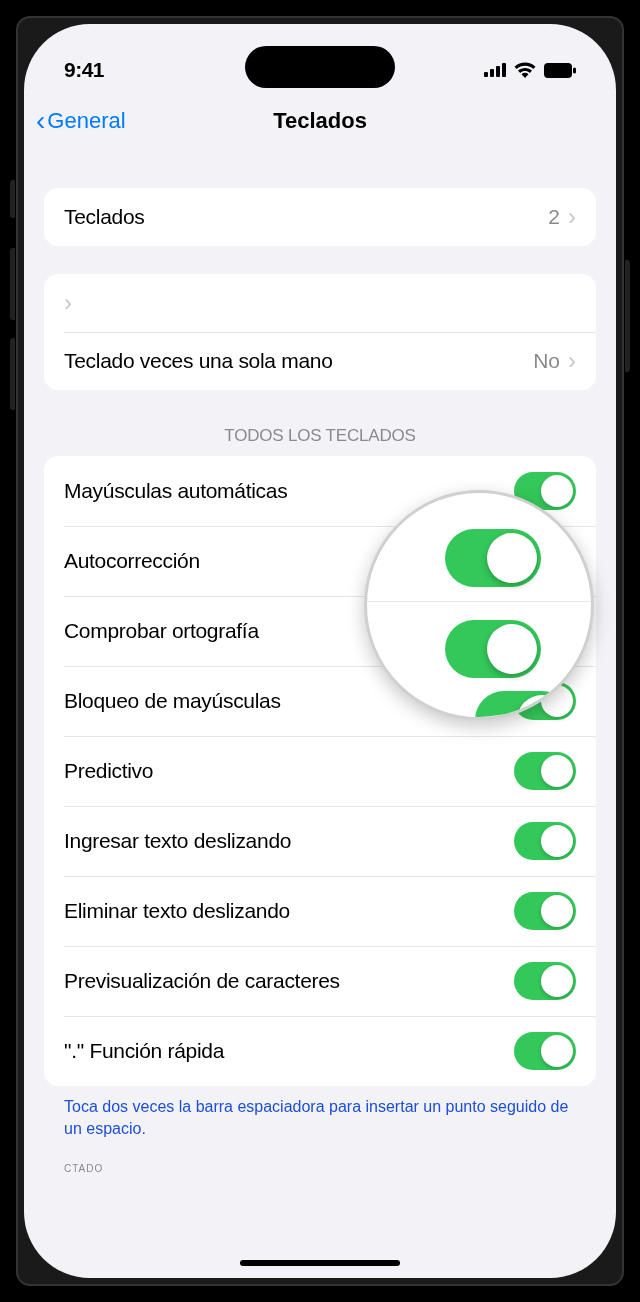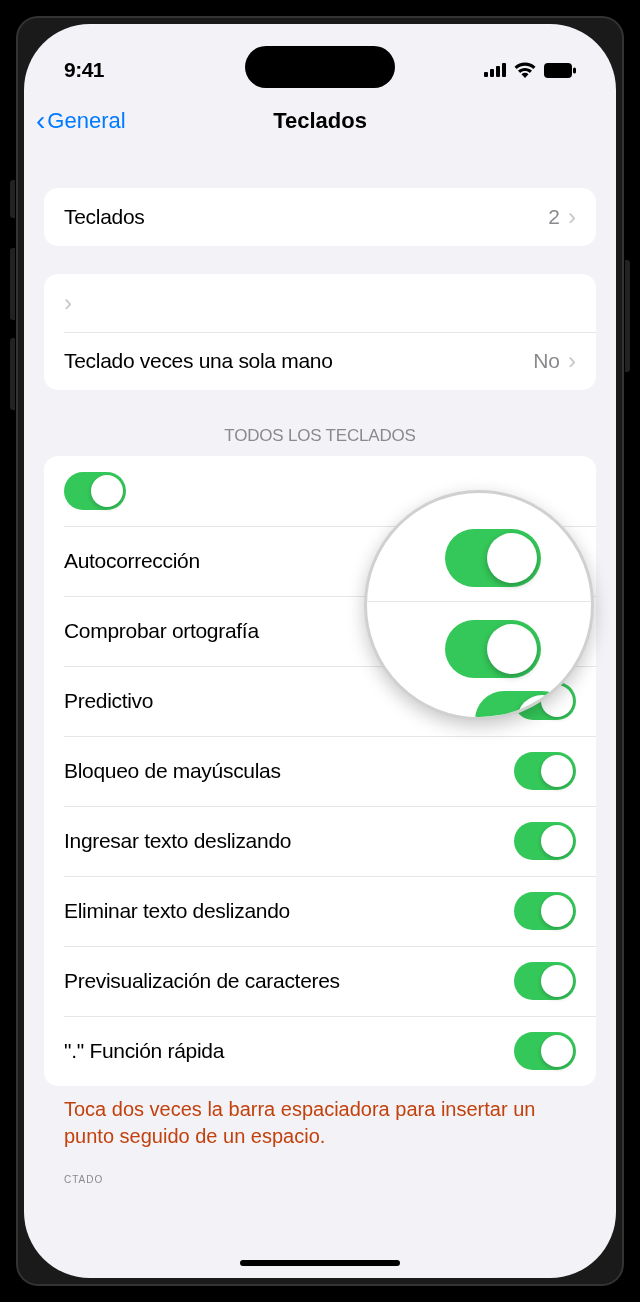--- a/index.html
+++ b/index.html
@@ -15,21 +15,21 @@
       width: 640px;
       height: 1302px;
       background: #000;
       position: relative;
       padding: 18px;
     }
     .phone-outer {
       width: 100%;
       height: 100%;
       background: #1a1a1a;
-      border-radius: 20px;
+      border-radius: 12px;
       padding: 6px;
       box-shadow: 0 0 0 2px #333;
     }
     .phone-inner {
       width: 100%;
       height: 100%;
       background: #f2f2f7;
       border-radius: 66px;
       overflow: hidden;
       position: relative;
@@ -153,22 +153,22 @@
       position: absolute;
       right: 3px;
       top: 3px;
       width: 32px;
       height: 32px;
       background: #fff;
       border-radius: 50%;
       box-shadow: 0 2px 4px rgba(0,0,0,0.2);
     }
     .footer-text {
-      font-size: 20px;
-      color: #c2410c;
+      font-size: 16px;
+      color: #1d4ed8;
       padding: 10px 20px 0;
       line-height: 1.35;
     }
     .home-indicator {
       position: absolute;
       bottom: 12px;
       left: 50%;
       transform: translateX(-50%);
       width: 160px;
       height: 6px;
@@ -319,44 +319,45 @@
             <div class="row-right">
               <span class="row-value">No</span>
               <span class="chevron">›</span>
             </div>
           </div>
         </div>
 
         <div class="section-header">TODOS LOS TECLADOS</div>
         <div class="section" style="margin-top:0">
           <div class="row">
+            <span class="row-label">Mayúsculas automáticas</span>
             <div class="toggle">
                 <div class="toggle-knob"></div>
               </div>
           </div>
           <div class="row">
             <span class="row-label">Autocorrección</span>
             <div class="toggle">
                 <div class="toggle-knob"></div>
               </div>
           </div>
           <div class="row">
             <span class="row-label">Comprobar ortografía</span>
             <div class="toggle">
                 <div class="toggle-knob"></div>
               </div>
           </div>
           <div class="row">
+            <span class="row-label">Bloqueo de mayúsculas</span>
+            <div class="toggle">
+                <div class="toggle-knob"></div>
+              </div>
+          </div>
+          <div class="row">
             <span class="row-label">Predictivo</span>
-            <div class="toggle">
-                <div class="toggle-knob"></div>
-              </div>
-          </div>
-          <div class="row">
-            <span class="row-label">Bloqueo de mayúsculas</span>
             <div class="toggle">
                 <div class="toggle-knob"></div>
               </div>
           </div>
           <div class="row">
             <span class="row-label">Ingresar texto deslizando</span>
             <div class="toggle">
                 <div class="toggle-knob"></div>
               </div>
           </div>

